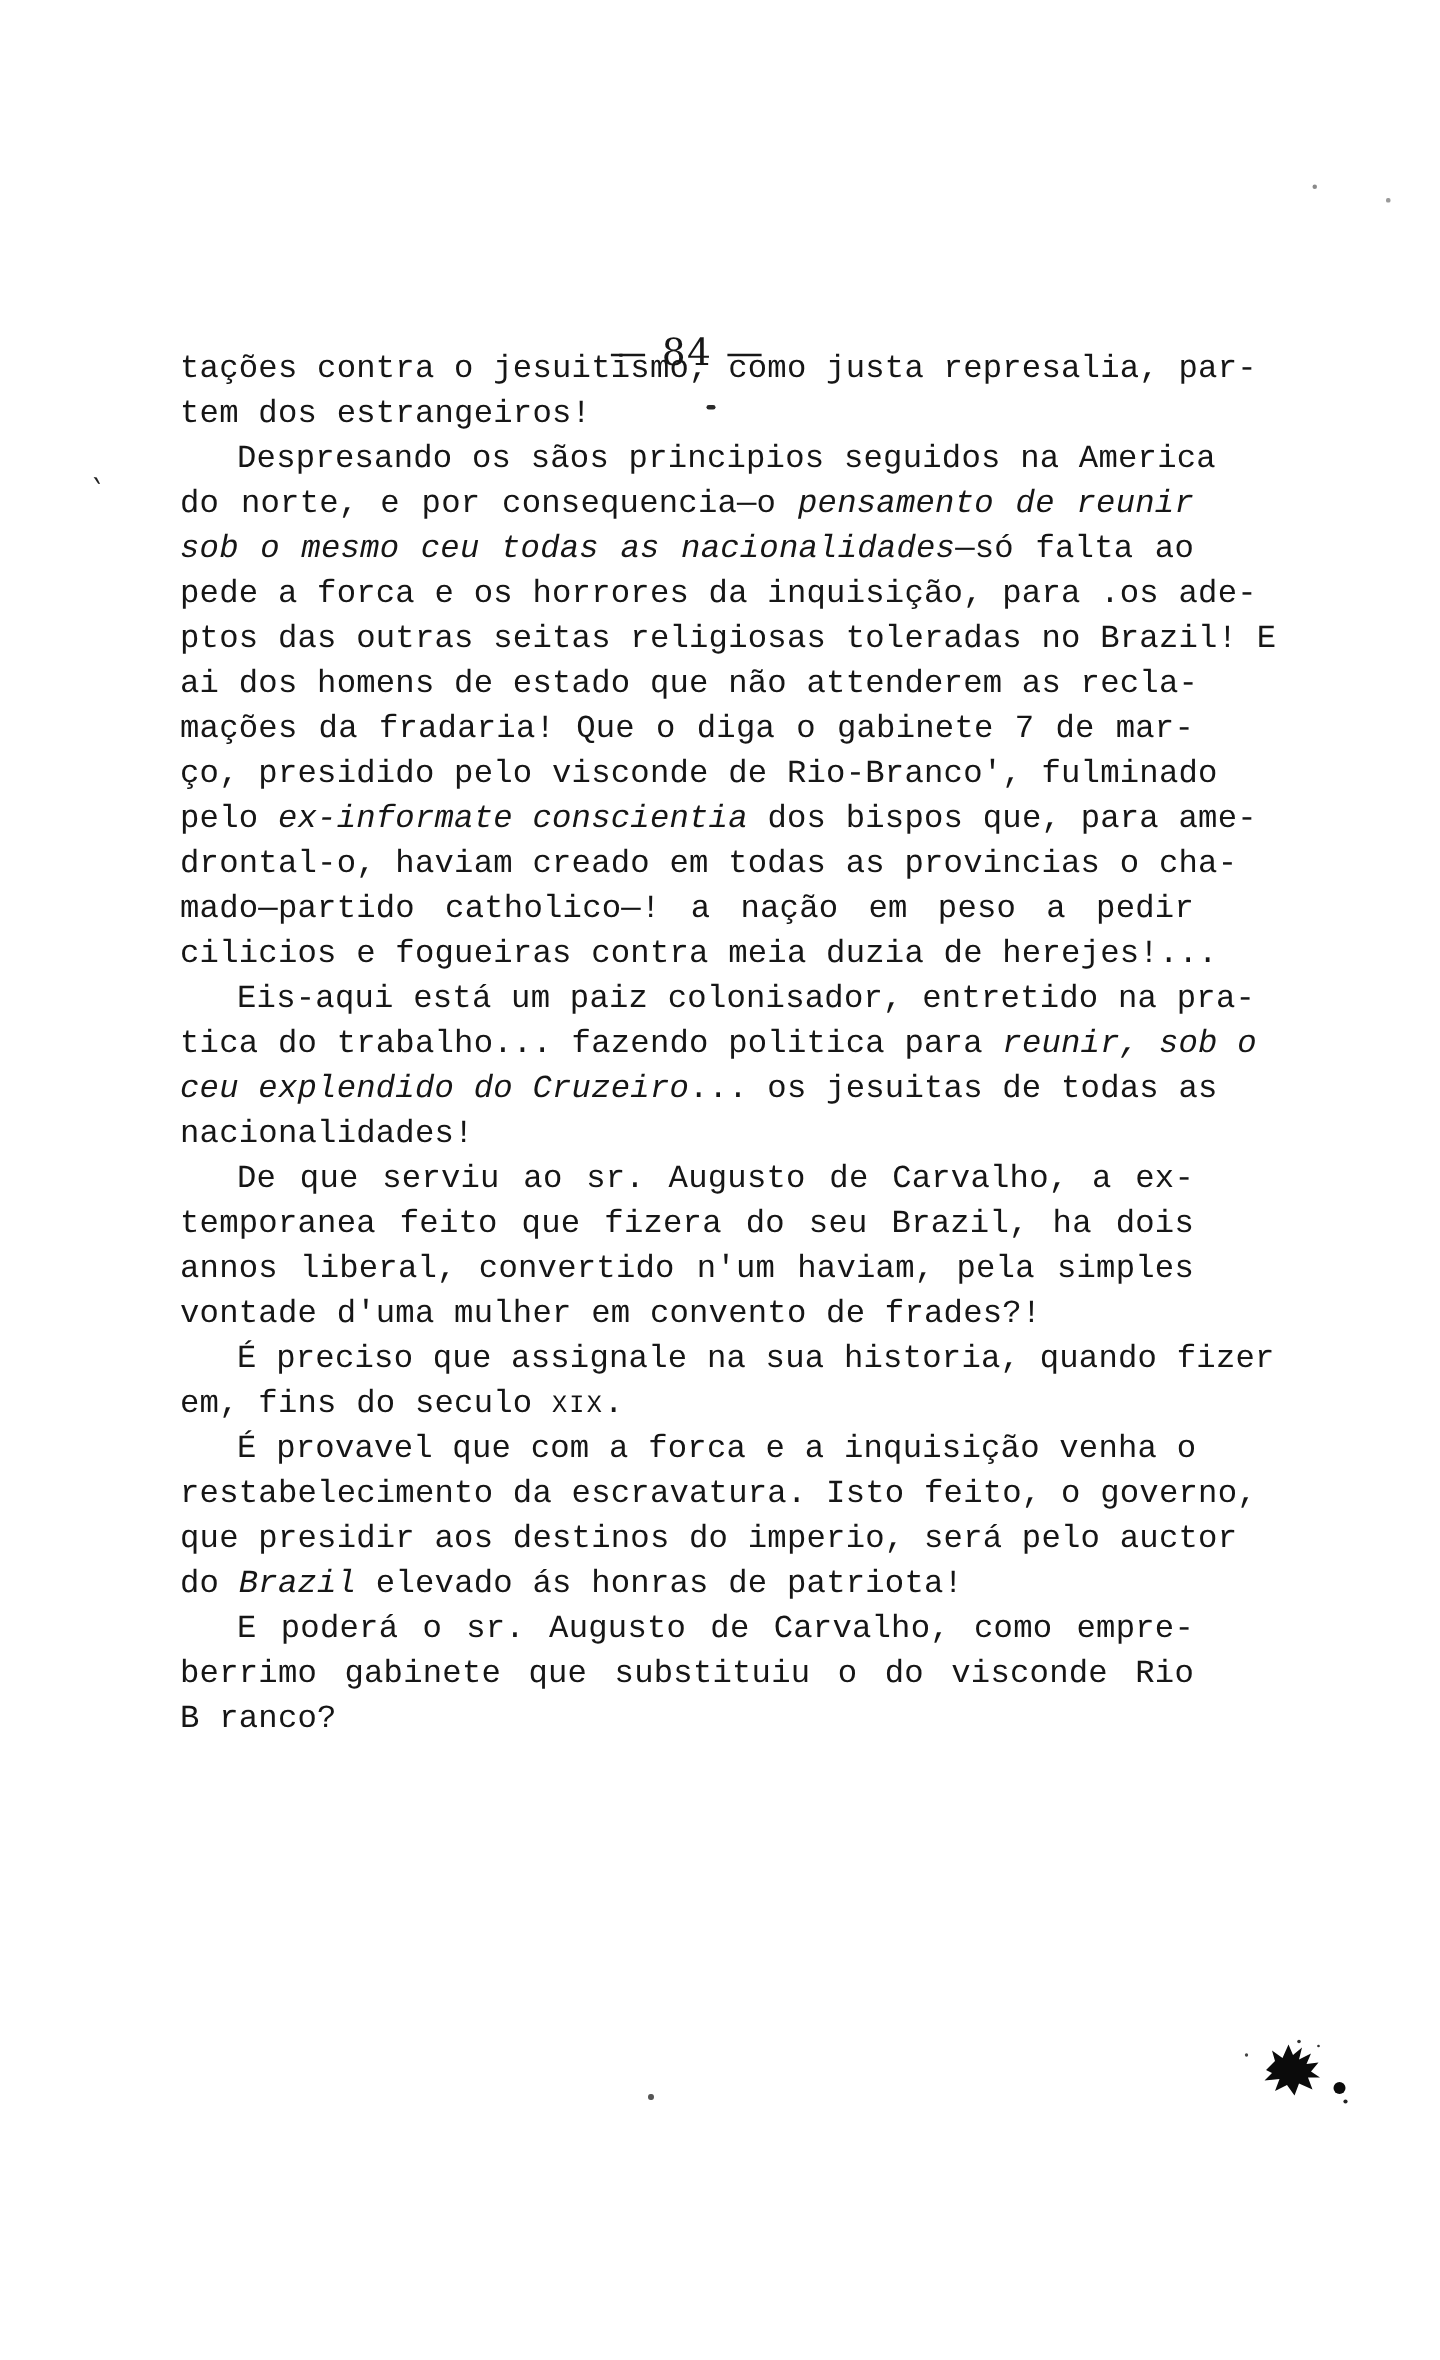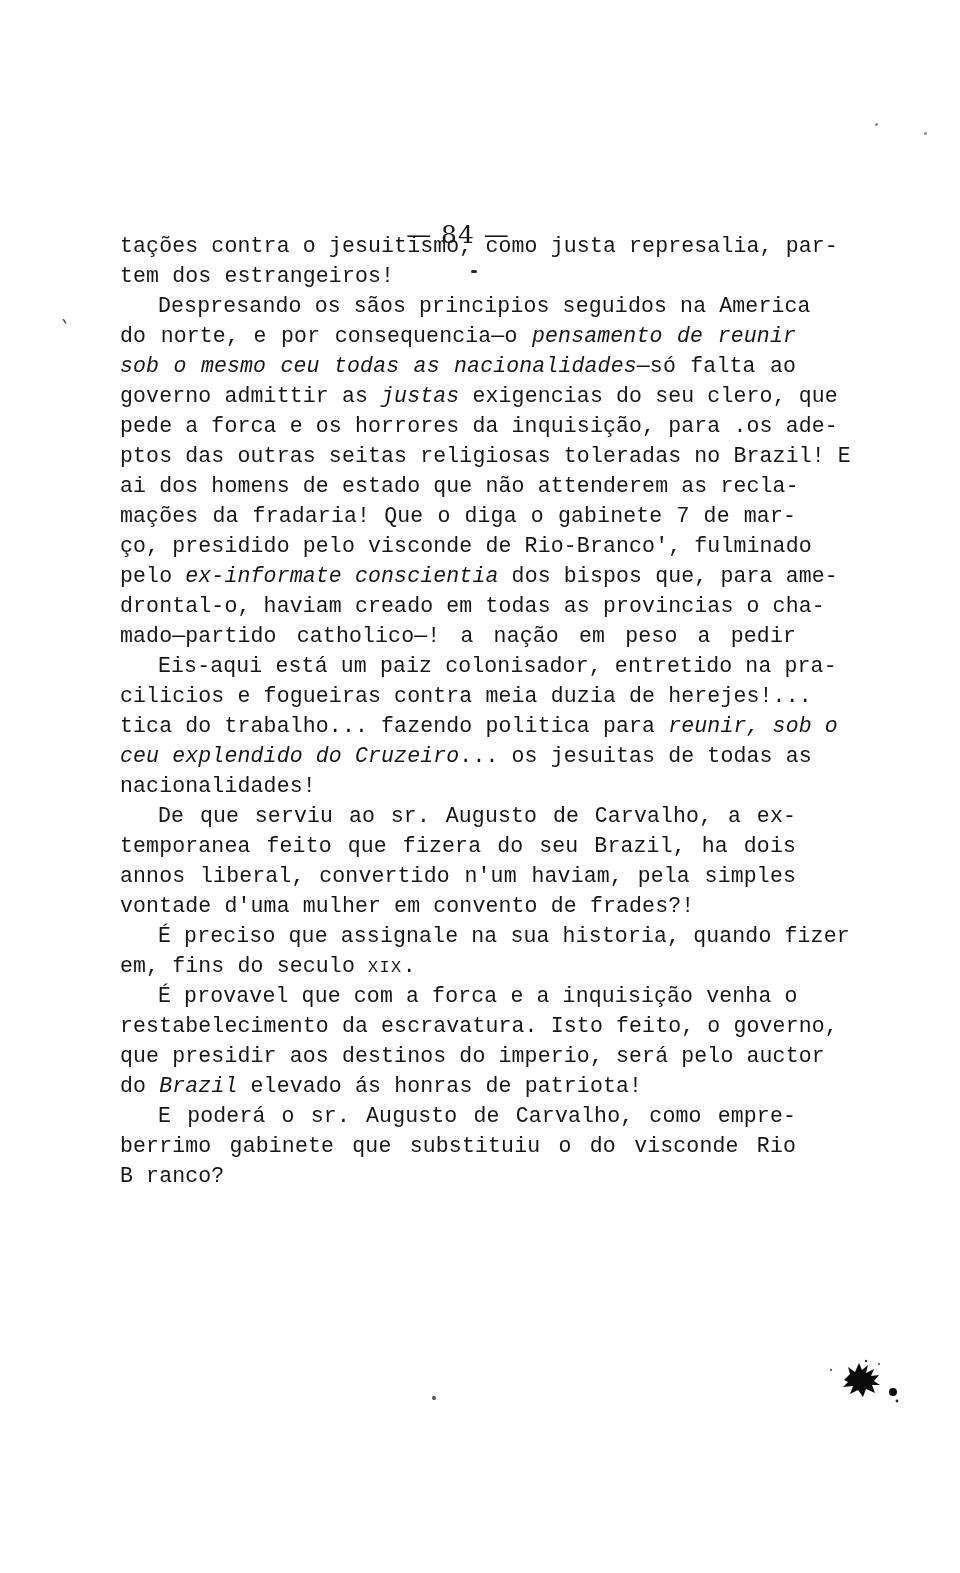--- a/index.html
+++ b/index.html
@@ -66,31 +66,30 @@
 <div class="page">
 
   <div class="page-number">— 84 —</div>
 
   <div class="text-block">
       <div class="line"><span>tações contra o jesuitismo, como justa represalia, par-</span></div>
       <div class="line end"><span>tem dos estrangeiros!</span></div>
       <div class="line ind"><span>Despresando os sãos principios seguidos na America</span></div>
       <div class="line"><span>do norte, e por consequencia—o </span><span class="it">pensamento de reunir</span></div>
       <div class="line"><span class="it">sob o mesmo ceu todas as nacionalidades</span><span>—só falta ao</span></div>
-      <div class="line"><span>governo admittir as </span><span class="it">justas</span><span> exigencias do seu clero, que</span></div>
       <div class="line"><span>pede a forca e os horrores da inquisição, para .os ade-</span></div>
       <div class="line"><span>ptos das outras seitas religiosas toleradas no Brazil! E</span></div>
       <div class="line"><span>ai dos homens de estado que não attenderem as recla-</span></div>
       <div class="line"><span>mações da fradaria! Que o diga o gabinete 7 de mar-</span></div>
       <div class="line"><span>ço, presidido pelo visconde de Rio-Branco', fulminado</span></div>
       <div class="line"><span>pelo </span><span class="it">ex-informate conscientia</span><span> dos bispos que, para ame-</span></div>
       <div class="line"><span>drontal-o, haviam creado em todas as provincias o cha-</span></div>
       <div class="line"><span>mado—partido catholico—! a nação em peso a pedir</span></div>
+      <div class="line end"><span>cilicios e fogueiras contra meia duzia de herejes!...</span></div>
       <div class="line ind"><span>Eis-aqui está um paiz colonisador, entretido na pra-</span></div>
-      <div class="line end"><span>cilicios e fogueiras contra meia duzia de herejes!...</span></div>
       <div class="line"><span>tica do trabalho... fazendo politica para </span><span class="it">reunir, sob o</span></div>
       <div class="line"><span class="it">ceu explendido do Cruzeiro</span><span>... os jesuitas de todas as</span></div>
       <div class="line end"><span>nacionalidades!</span></div>
       <div class="line ind"><span>De que serviu ao sr. Augusto de Carvalho, a ex-</span></div>
       <div class="line"><span>temporanea feito que fizera do seu Brazil, ha dois</span></div>
       <div class="line"><span>annos liberal, convertido n'um haviam, pela simples</span></div>
       <div class="line end"><span>vontade d'uma mulher em convento de frades?!</span></div>
       <div class="line ind"><span>É preciso que assignale na sua historia, quando fizer</span></div>
       <div class="line end"><span>em, fins do seculo </span><span class="sc">xix</span><span>.</span></div>
       <div class="line ind"><span>É provavel que com a forca e a inquisição venha o</span></div>

